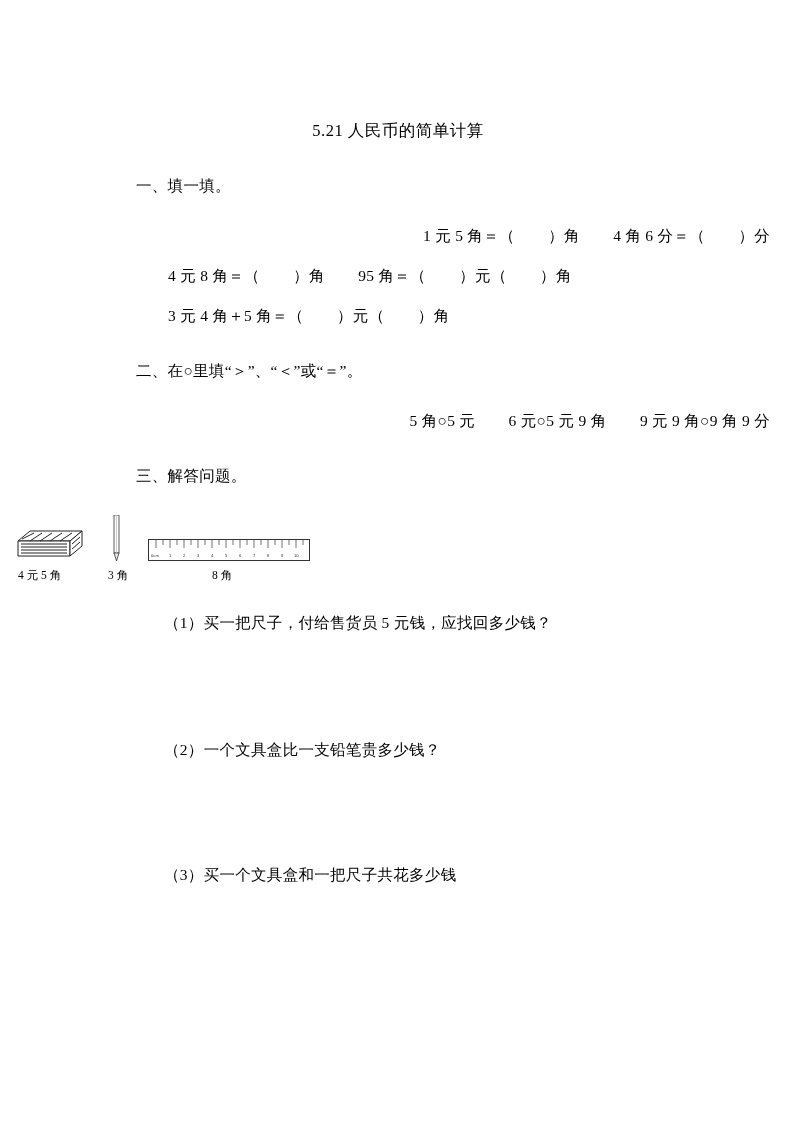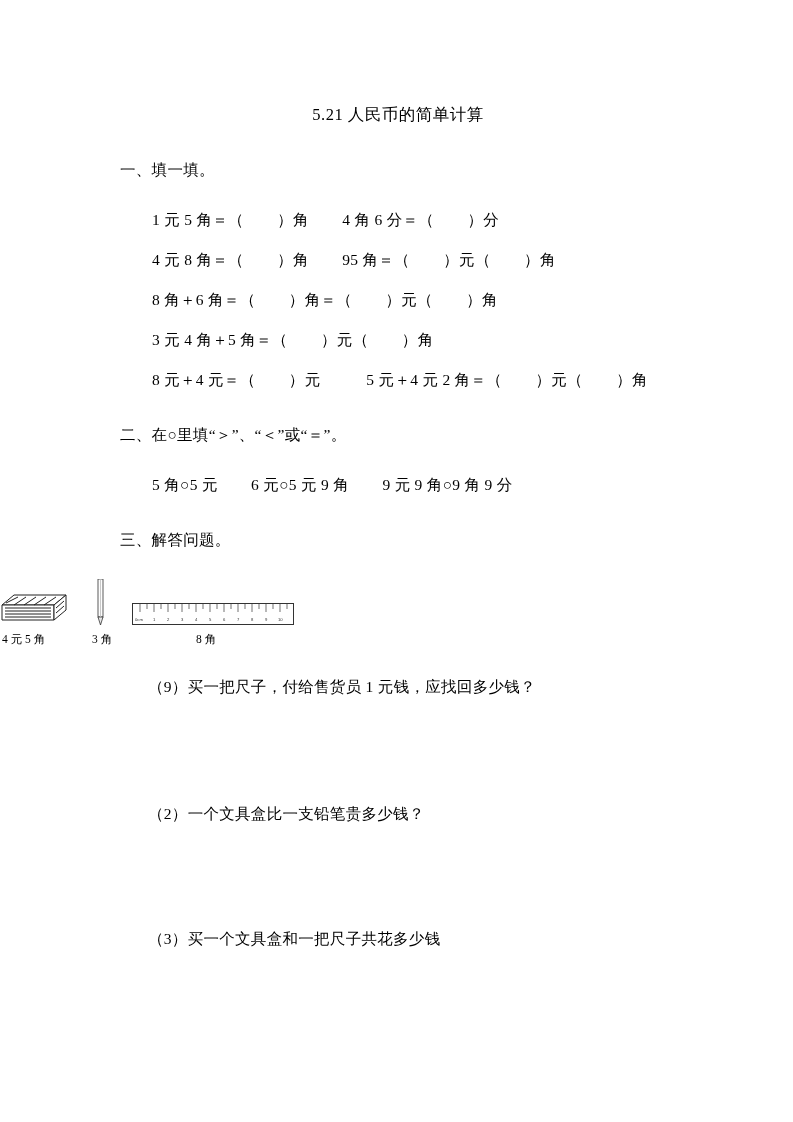--- a/index.html
+++ b/index.html
@@ -13,21 +13,21 @@
     font-family: "Liberation Serif", "DejaVu Serif", serif;
     color: #000000;
     position: relative;
     overflow: hidden;
   }
   .page {
     position: relative;
     width: 786px;
     height: 1122px;
     box-sizing: border-box;
-    padding: 0;
+    padding: 16px;
   }
   .title {
     text-align: center;
     font-size: 16.5px;
     letter-spacing: 0.5px;
     margin: 0;
     padding-top: 104px;
     padding-left: 10px;
     font-weight: normal;
   }
@@ -40,20 +40,21 @@
   }
   .line {
     font-size: 15.5px;
     padding-left: 152px;
     padding-top: 19px;
     letter-spacing: 0.3px;
     white-space: pre;
   }
   .line.first {
     padding-top: 21px;
+    text-align: right;
   }
   .sub-line {
     font-size: 15.5px;
     padding-left: 148px;
     padding-top: 22px;
     letter-spacing: 0.3px;
   }
   .q-line {
     font-size: 15.5px;
     padding-left: 148px;
@@ -96,23 +97,21 @@
 </head>
 <body>
 
 <div class="page">
 
   <div class="title">5.21  人民币的简单计算</div>
 
   <div class="section-head">一、填一填。</div>
   <div class="line first">1 元 5 角＝（        ）角        4 角 6 分＝（        ）分</div>
   <div class="line">4 元 8 角＝（        ）角        95 角＝（        ）元（        ）角</div>
-  <div class="line">8 角＋6 角＝（        ）角＝（        ）元（        ）角</div>
   <div class="line">3 元 4 角＋5 角＝（        ）元（        ）角</div>
-  <div class="line">8 元＋4 元＝（        ）元           5 元＋4 元 2 角＝（        ）元（        ）角</div>
 
   <div class="section-head">二、在○里填“＞”、“＜”或“＝”。</div>
   <div class="line first">5 角○5 元        6 元○5 元 9 角        9 元 9 角○9 角 9 分</div>
 
   <div class="section-head">三、解答问题。</div>
 
   <div class="pic-row">
 
     <div class="pic-wrap case">
       <svg width="68" height="34" viewBox="0 0 68 34">
@@ -186,17 +185,17 @@
           <text x="119" y="18">8</text>
           <text x="133" y="18">9</text>
           <text x="146" y="18">10</text>
         </g>
       </svg>
     </div>
     <div class="price ruler-price">8 角</div>
 
   </div>
 
-  <div class="q-line gap-1">（9）买一把尺子，付给售货员 1 元钱，应找回多少钱？</div>
+  <div class="q-line gap-1">（1）买一把尺子，付给售货员 5 元钱，应找回多少钱？</div>
   <div class="q-line gap-2">（2）一个文具盒比一支铅笔贵多少钱？</div>
   <div class="q-line gap-3">（3）买一个文具盒和一把尺子共花多少钱</div>
 
 </div>
 
 </body></html>

